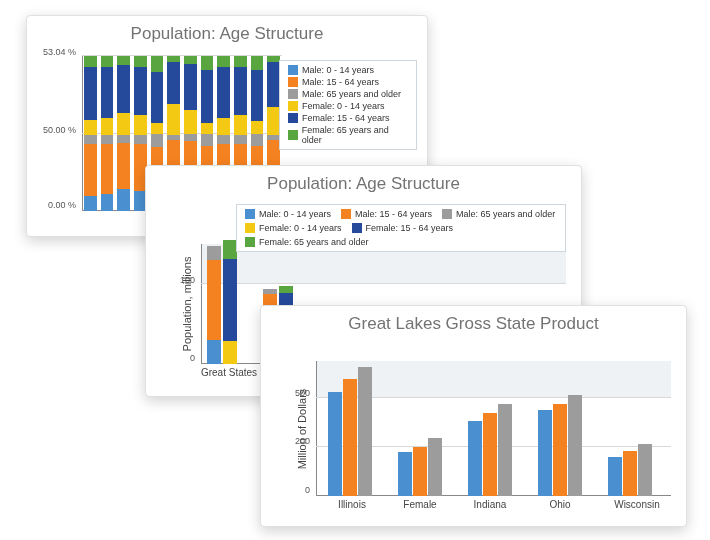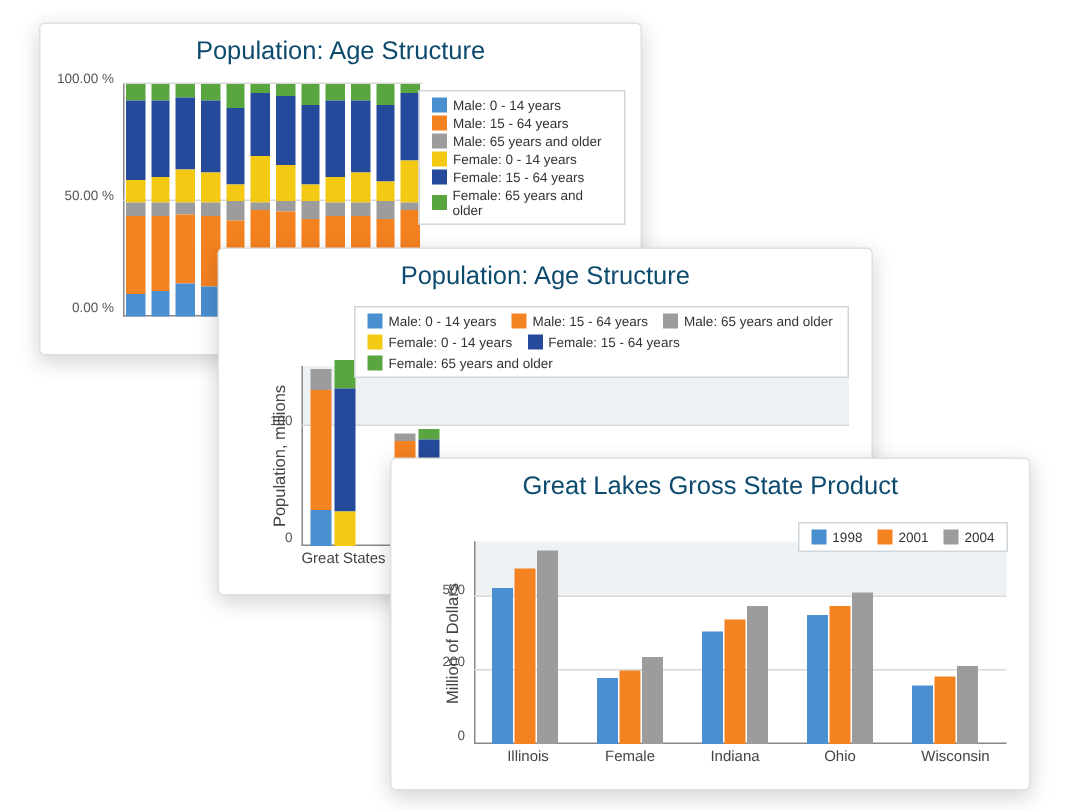--- a/index.html
+++ b/index.html
@@ -1,19 +1,19 @@
 <!DOCTYPE html>
 <html><head>
 <meta charset="utf-8">
 <style>
   html,body{margin:0;padding:0;font-family:"Segoe UI",Arial,sans-serif;background:#fff;}
   .stage{position:relative;width:710px;height:540px;}
   .card{position:absolute;background:#fff;border:1px solid #e0e0e0;border-radius:4px;
         box-shadow:0 4px 14px rgba(0,0,0,.18);}
-  .card .title{text-align:center;font-size:17px;color:#0c4a6e;padding:8px 0 4px;font-weight:400;}
+  .card .title{text-align:center;font-size:17px;color:#737373;padding:8px 0 4px;font-weight:400;}
   
   .plot{position:relative;}
   .plot .ylabel{position:absolute;left:-14px;top:50%;transform:translate(-50%,-50%) rotate(-90deg);
                font-size:11px;color:#444;white-space:nowrap;}
   .plot .ytick{position:absolute;left:-6px;transform:translate(-100%,-50%);font-size:9px;color:#555;}
   .plot .xtick{position:absolute;bottom:-14px;transform:translateX(-50%);font-size:10px;color:#444;white-space:nowrap;}
   .plot .grid{position:absolute;left:0;right:0;border-top:1px solid #d8d8d8;}
   .plot .band{position:absolute;left:0;right:0;background:#eef2f5;}
   .plot .baseline{position:absolute;left:0;right:0;bottom:0;border-top:1px solid #888;}
   .plot .yaxis{position:absolute;left:0;top:0;bottom:0;border-left:1px solid #888;}
@@ -38,21 +38,21 @@
 
 <div class="card" style="left:26px;top:15px;width:400px;height:220px;">
   <div class="title">Population: Age Structure</div>
   <div class="plot" style="position:absolute;left:55px;top:40px;width:200px;height:155px;">
     <div class="yaxis"></div>
         <div class="baseline"></div>
     <div class="grid" style="bottom:50%"></div>
         <div class="grid" style="bottom:100%"></div>
     <span class="ytick" style="bottom:-4px">0.00 %</span>
     <span class="ytick" style="bottom:46%">50.00 %</span>
-    <span class="ytick" style="bottom:96%">100.00 %</span>
+    <span class="ytick" style="bottom:96%">53.04 %</span>
     <div id="c1-bars">
           <div class="stackcol" style="left: 2px; height: 155px; width: 12.6667px;">
             <div class="seg c-blue" style="height: 15.5px;"></div>
             <div class="seg c-orange" style="height: 51.15px;"></div>
             <div class="seg c-gray" style="height: 9.3px;"></div>
             <div class="seg c-yellow" style="height: 15.5px;"></div>
             <div class="seg c-navy" style="height: 52.7px;"></div>
             <div class="seg c-green" style="height: 10.85px;"></div>
           </div>
           <div class="stackcol" style="left: 18.6667px; height: 155px; width: 12.6667px;">
@@ -326,29 +326,15 @@
           </div>
         </div>
     <div id="c3-xticks">
           <span class="xtick" style="left: 36px;">Illinois</span>
           <span class="xtick" style="left: 104px;">Female</span>
           <span class="xtick" style="left: 174px;">Indiana</span>
           <span class="xtick" style="left: 244px;">Ohio</span>
           <span class="xtick" style="left: 321px;">Wisconsin</span>
         </div>
   </div>
-  <div class="legend horiz" style="right:14px;top:42px;">
-    <div class="item">
-          <span class="sw c-blue"></span>
-          <span>1998</span>
-        </div>
-    <div class="item">
-          <span class="sw c-orange"></span>
-          <span>2001</span>
-        </div>
-    <div class="item">
-          <span class="sw c-gray"></span>
-          <span>2004</span>
-        </div>
-  </div>
 </div>
 
 </div>
 
 </body></html>

